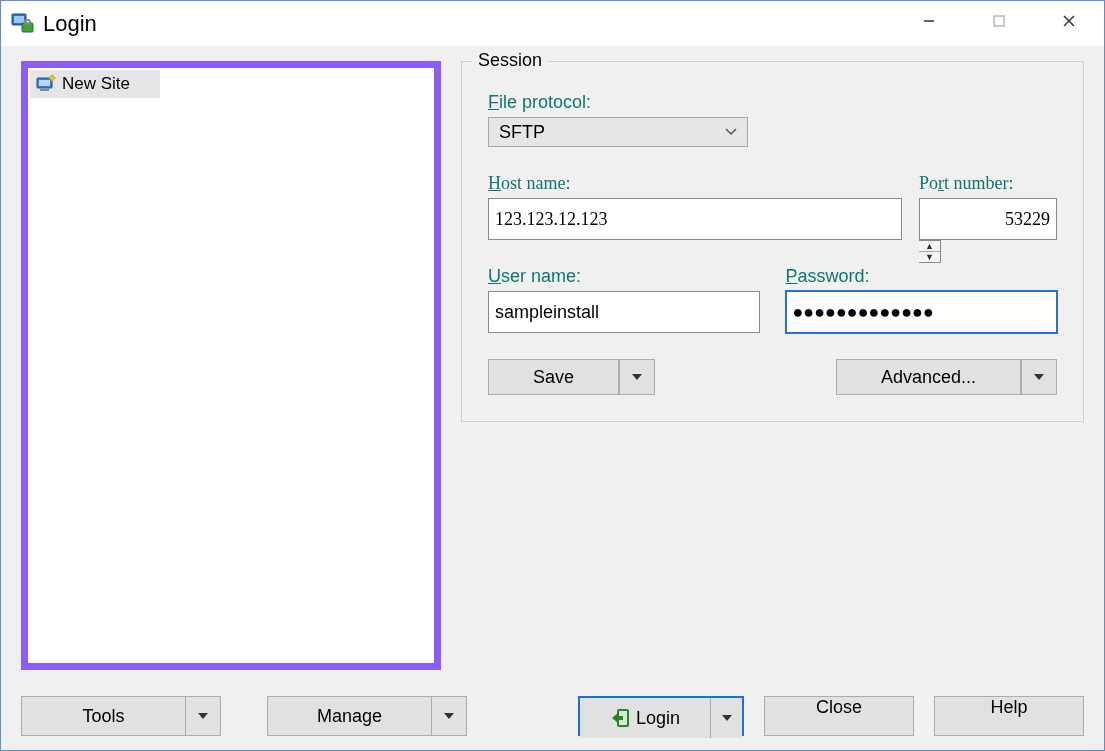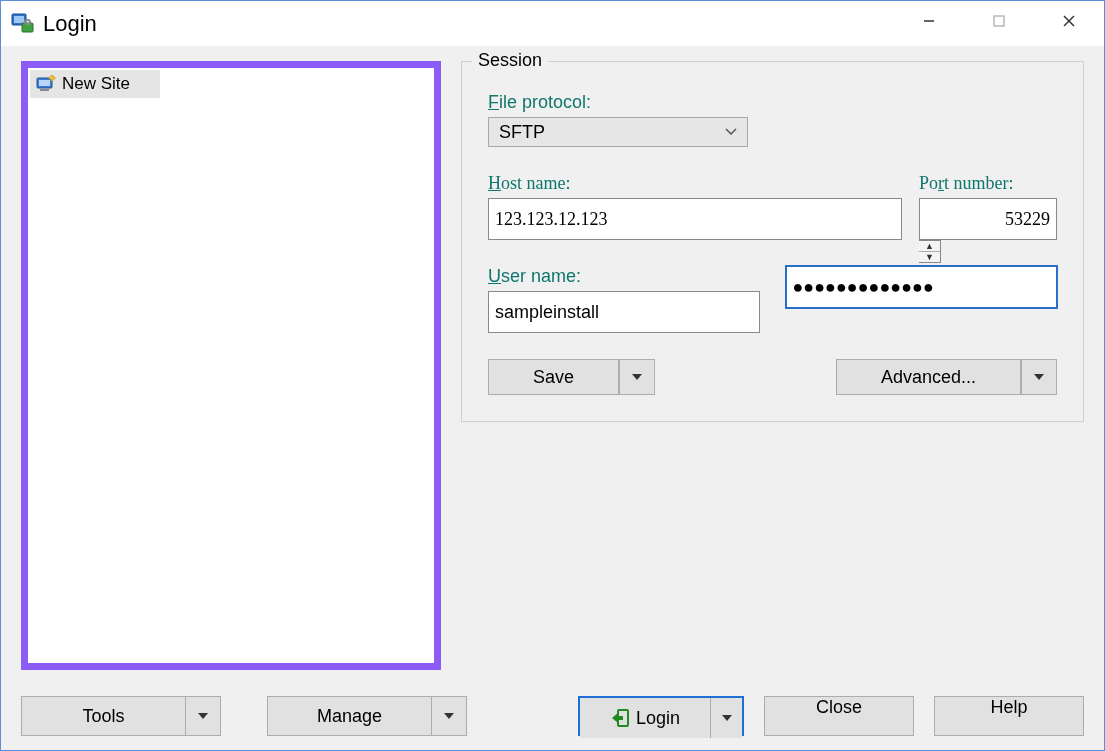--- a/index.html
+++ b/index.html
@@ -299,20 +299,21 @@
             </div>
           </div>
         </div>
 
         <div class="row" style="gap:26px; margin-bottom:26px;">
           <div class="col" style="flex:1;">
             <label class="form-label"><span class="underline-char">U</span>ser name:</label>
             <input type="text" value="sampleinstall" style="">
           </div>
           <div class="col" style="flex:1;">
+            <label class="form-label"><span class="underline-char">P</span>assword:</label>
             <input type="text" class="focused" value="●●●●●●●●●●●●●" style="">
           </div>
         </div>
 
         <div class="row" style="justify-content:space-between;">
           <div class="btn-split">
             <div class="main">
                 <span>Save</span>
               </div>
             <div class="drop">

